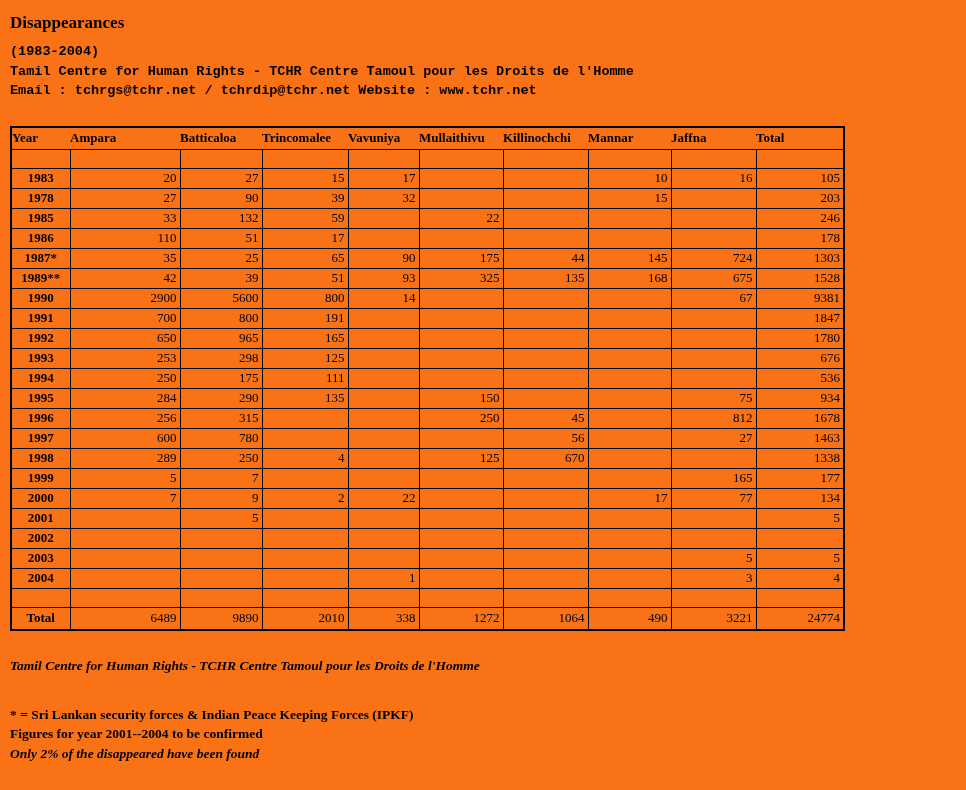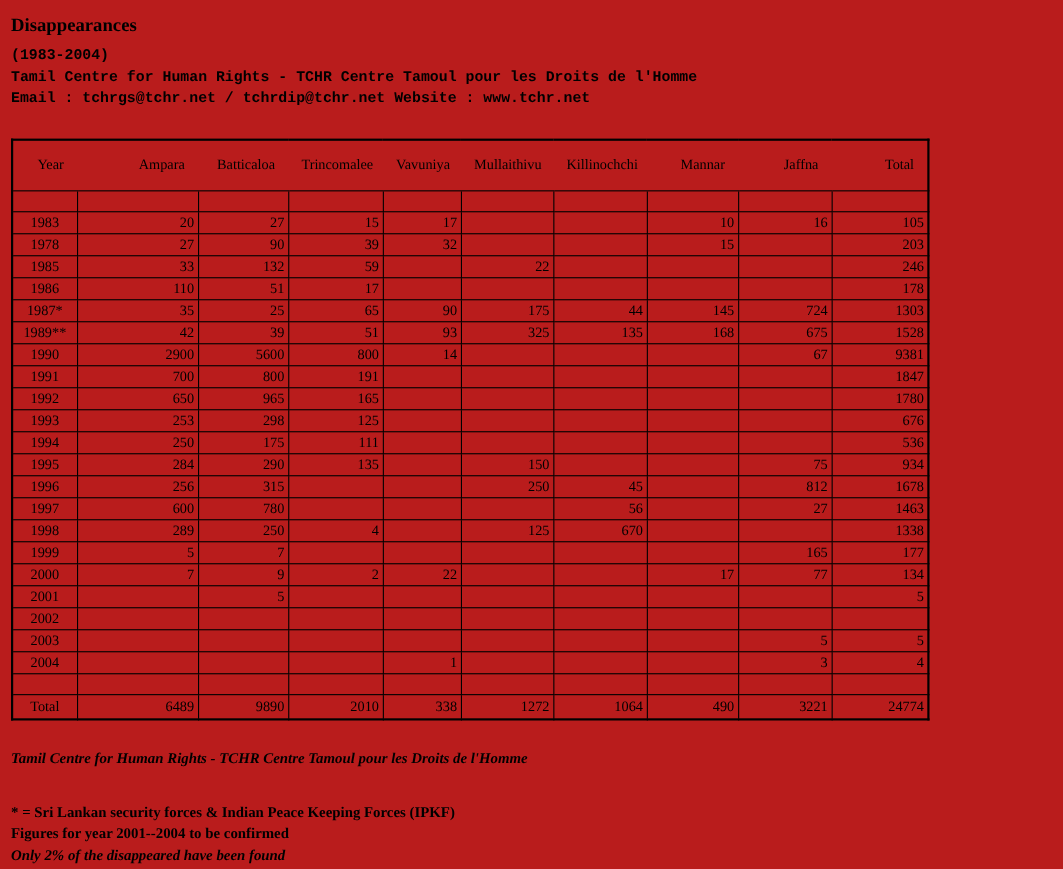--- a/index.html
+++ b/index.html
@@ -8,21 +8,21 @@
     background: #ffffff;
     color: #000000;
     font-family: "Liberation Serif", "DejaVu Serif", serif;
   }
   .page {
     width: 966px;
     height: 790px;
     box-sizing: border-box;
     padding: 8px 0 0 10px;
     overflow: hidden;
-    background: #b91c1c;
+    background: #f97316;
   }
   .title {
     font-size: 17px;
     font-weight: bold;
     margin: 5px 0 10px 0;
     line-height: 19px;
   }
   .headline {
     font-size: 13.5px;
     font-weight: bold;
@@ -38,31 +38,31 @@
   }
   .data-table th, .data-table td {
     border: 1px solid #000000;
     font-size: 13px;
     overflow: hidden;
     white-space: nowrap;
   }
   .data-table thead th {
     border-left: none;
     border-right: none;
-    font-weight: normal;
-    text-align: right;
+    font-weight: bold;
+    text-align: left;
     height: 21px;
-    padding: 12px;
+    padding: 0;
   }
   .data-table td {
     height: 19px;
     padding: 0 3px;
   }
   .data-table td.year-cell {
-    font-weight: normal;
+    font-weight: bold;
     text-align: center;
   }
   .data-table td.num-cell {
     text-align: right;
   }
   .data-table tr.spacer-row td {
     height: 18px;
   }
   .data-table tr.total-row td {
     height: 21px;

